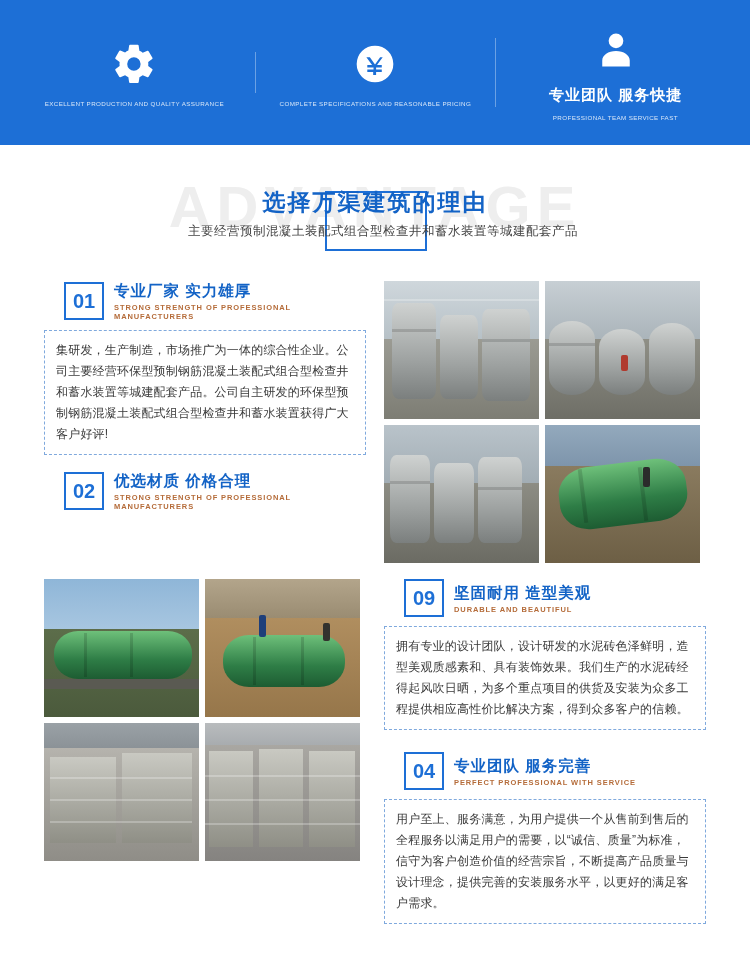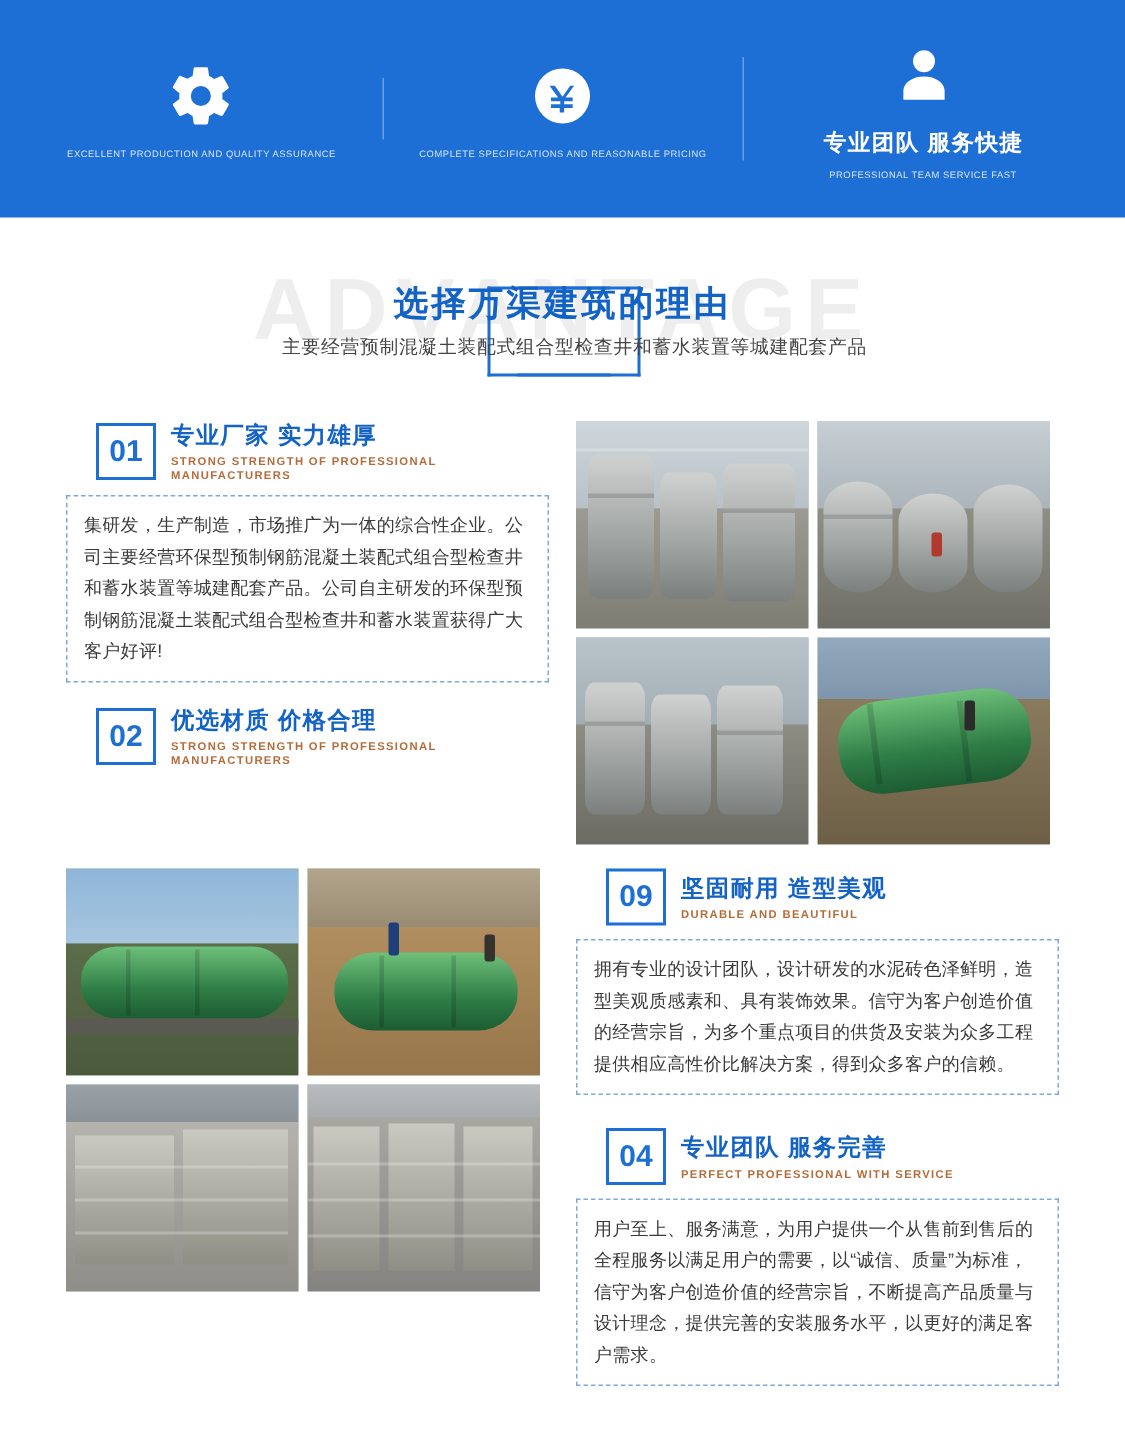--- a/index.html
+++ b/index.html
@@ -391,21 +391,21 @@
       <div class="col-text">
 
         <div>
           <div class="head">
             <div class="num">09</div>
             <div class="head-txt">
               <div class="head-cn">坚固耐用 造型美观</div>
               <div class="head-en">DURABLE AND BEAUTIFUL</div>
             </div>
           </div>
-          <div class="para">拥有专业的设计团队，设计研发的水泥砖色泽鲜明，造型美观质感素和、具有装饰效果。信守为客户创造价值的经营宗旨，为多个重点项目的供货及安装为众多工程提供相应高性价比解决方案，得到众多客户的信赖。</div>
+          <div class="para">拥有专业的设计团队，设计研发的水泥砖色泽鲜明，造型美观质感素和、具有装饰效果。我们生产的水泥砖经得起风吹日晒，为多个重点项目的供货及安装为众多工程提供相应高性价比解决方案，得到众多客户的信赖。</div>
         </div>
 
         <div style="height:22px"></div>
 
         <div>
           <div class="head">
             <div class="num">04</div>
             <div class="head-txt">
               <div class="head-cn">专业团队 服务完善</div>
               <div class="head-en">PERFECT PROFESSIONAL WITH SERVICE</div>

